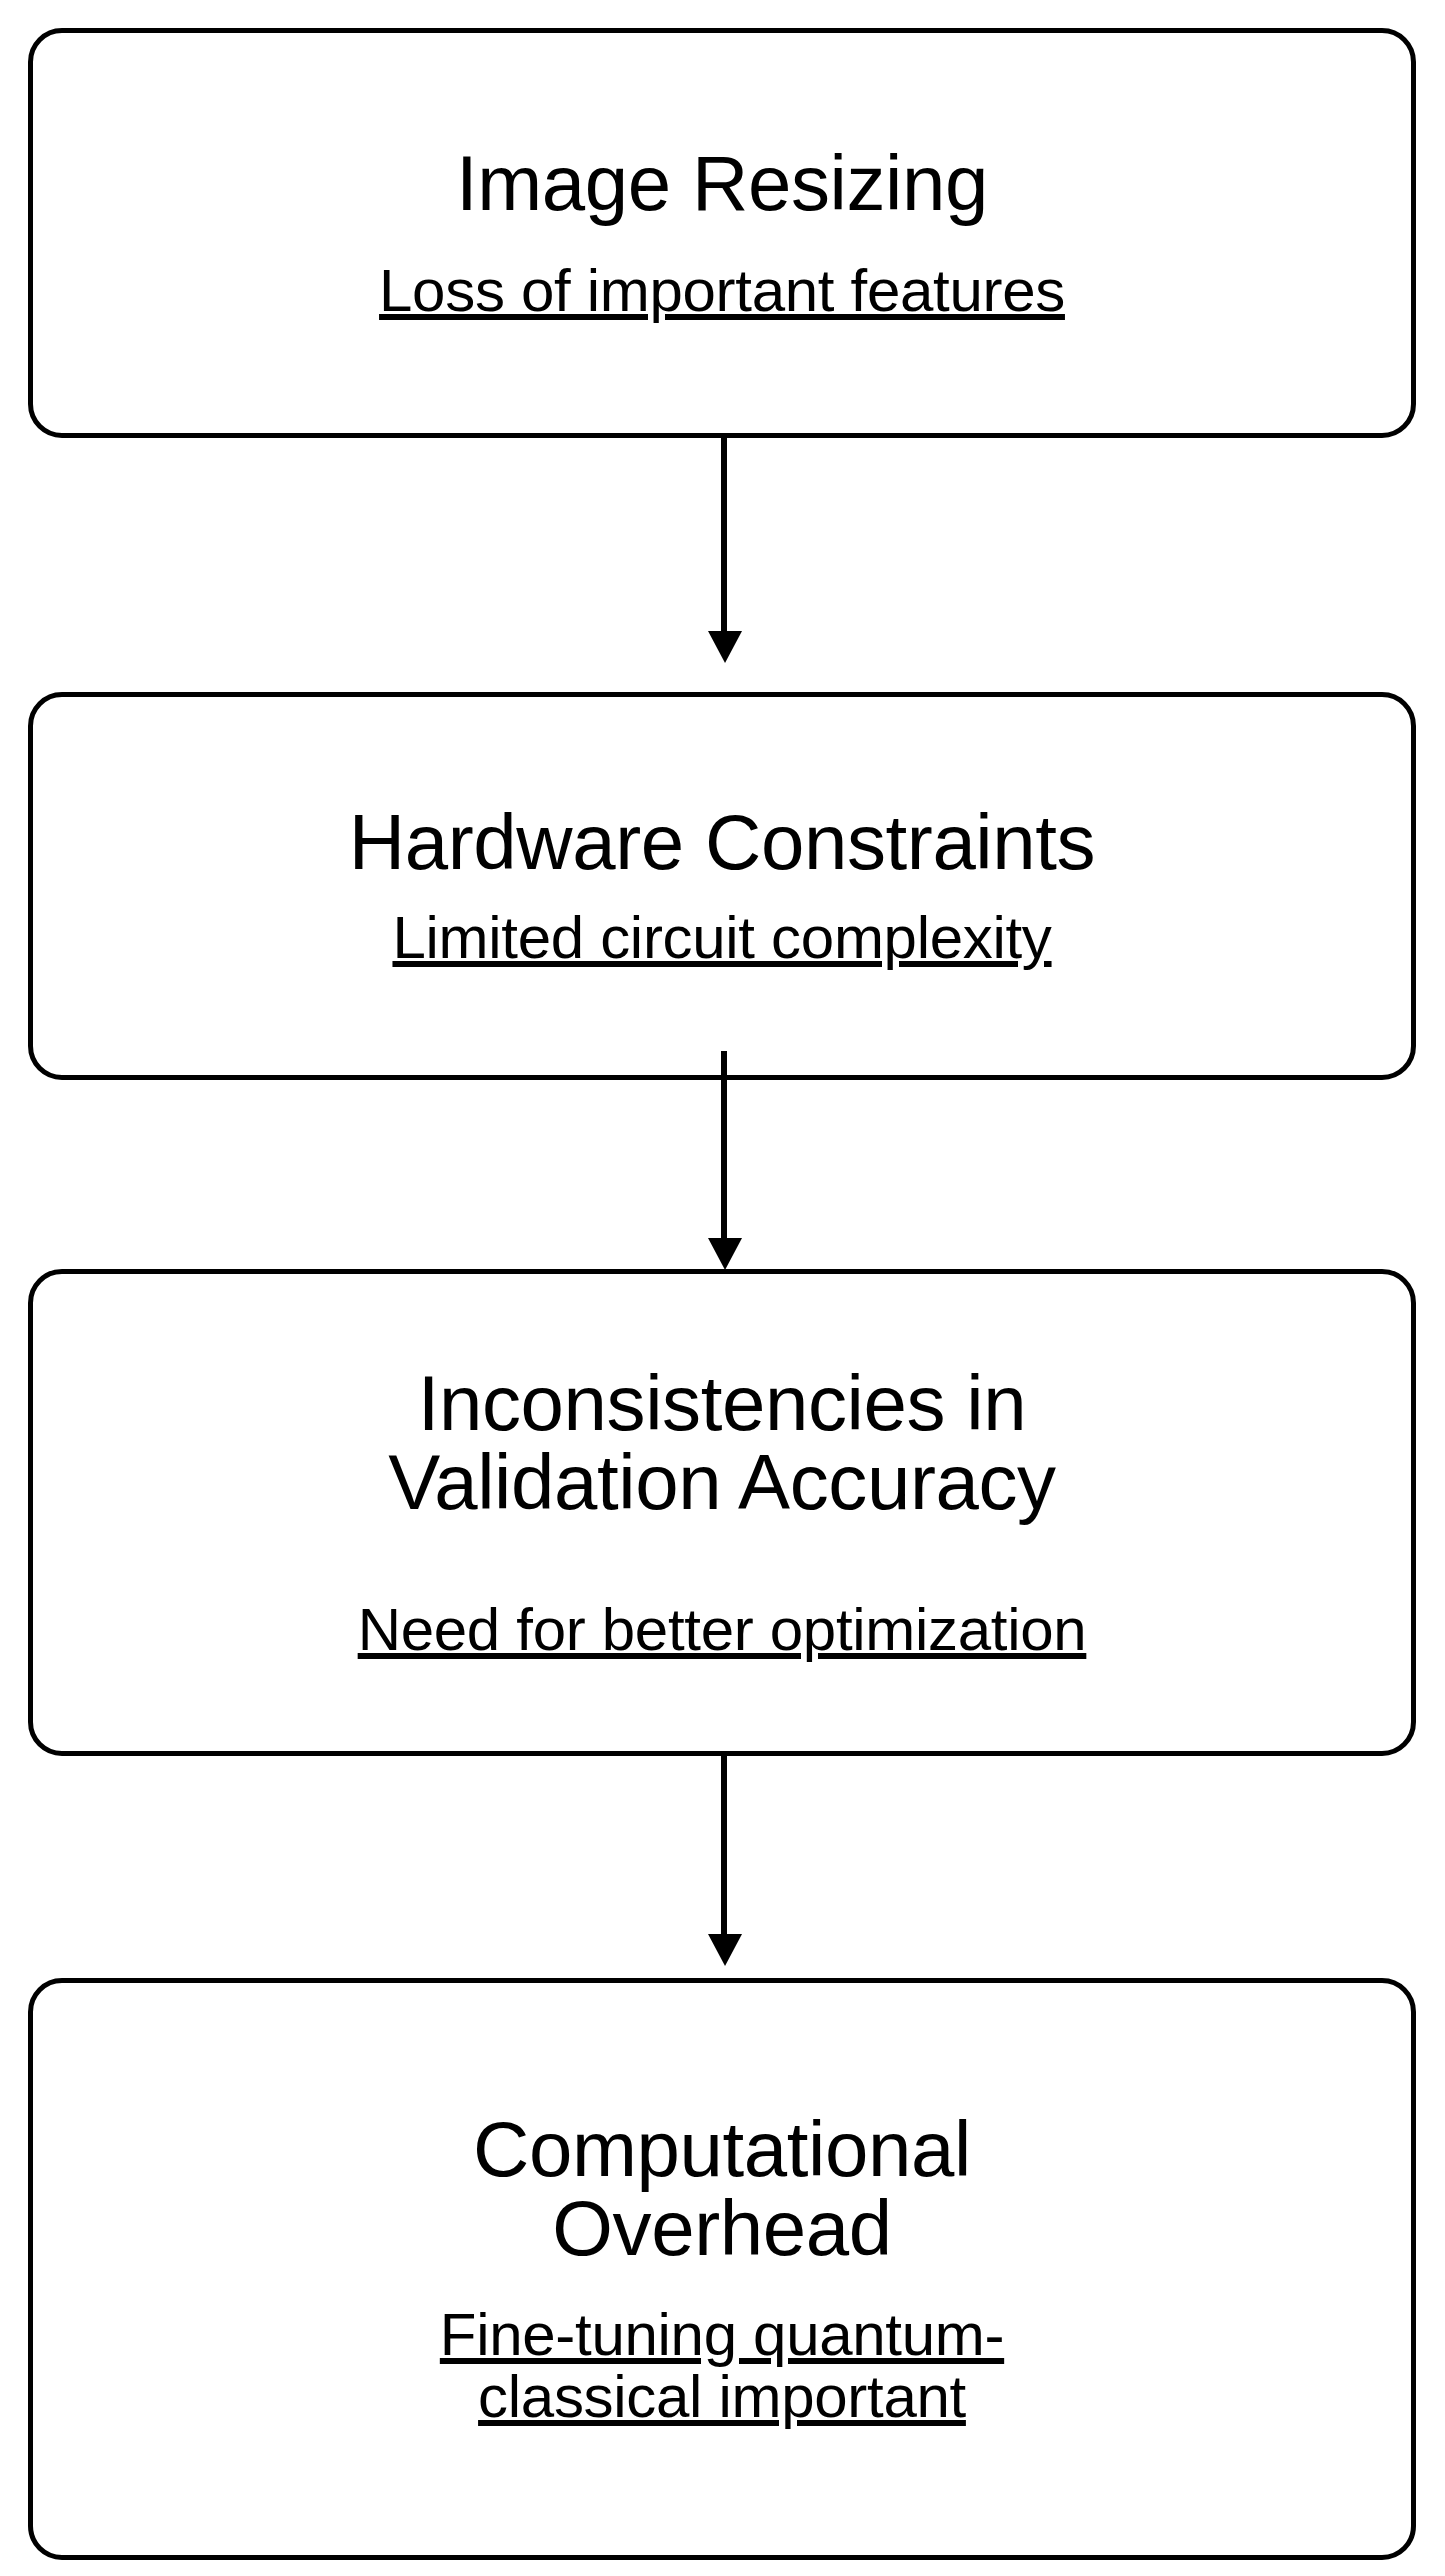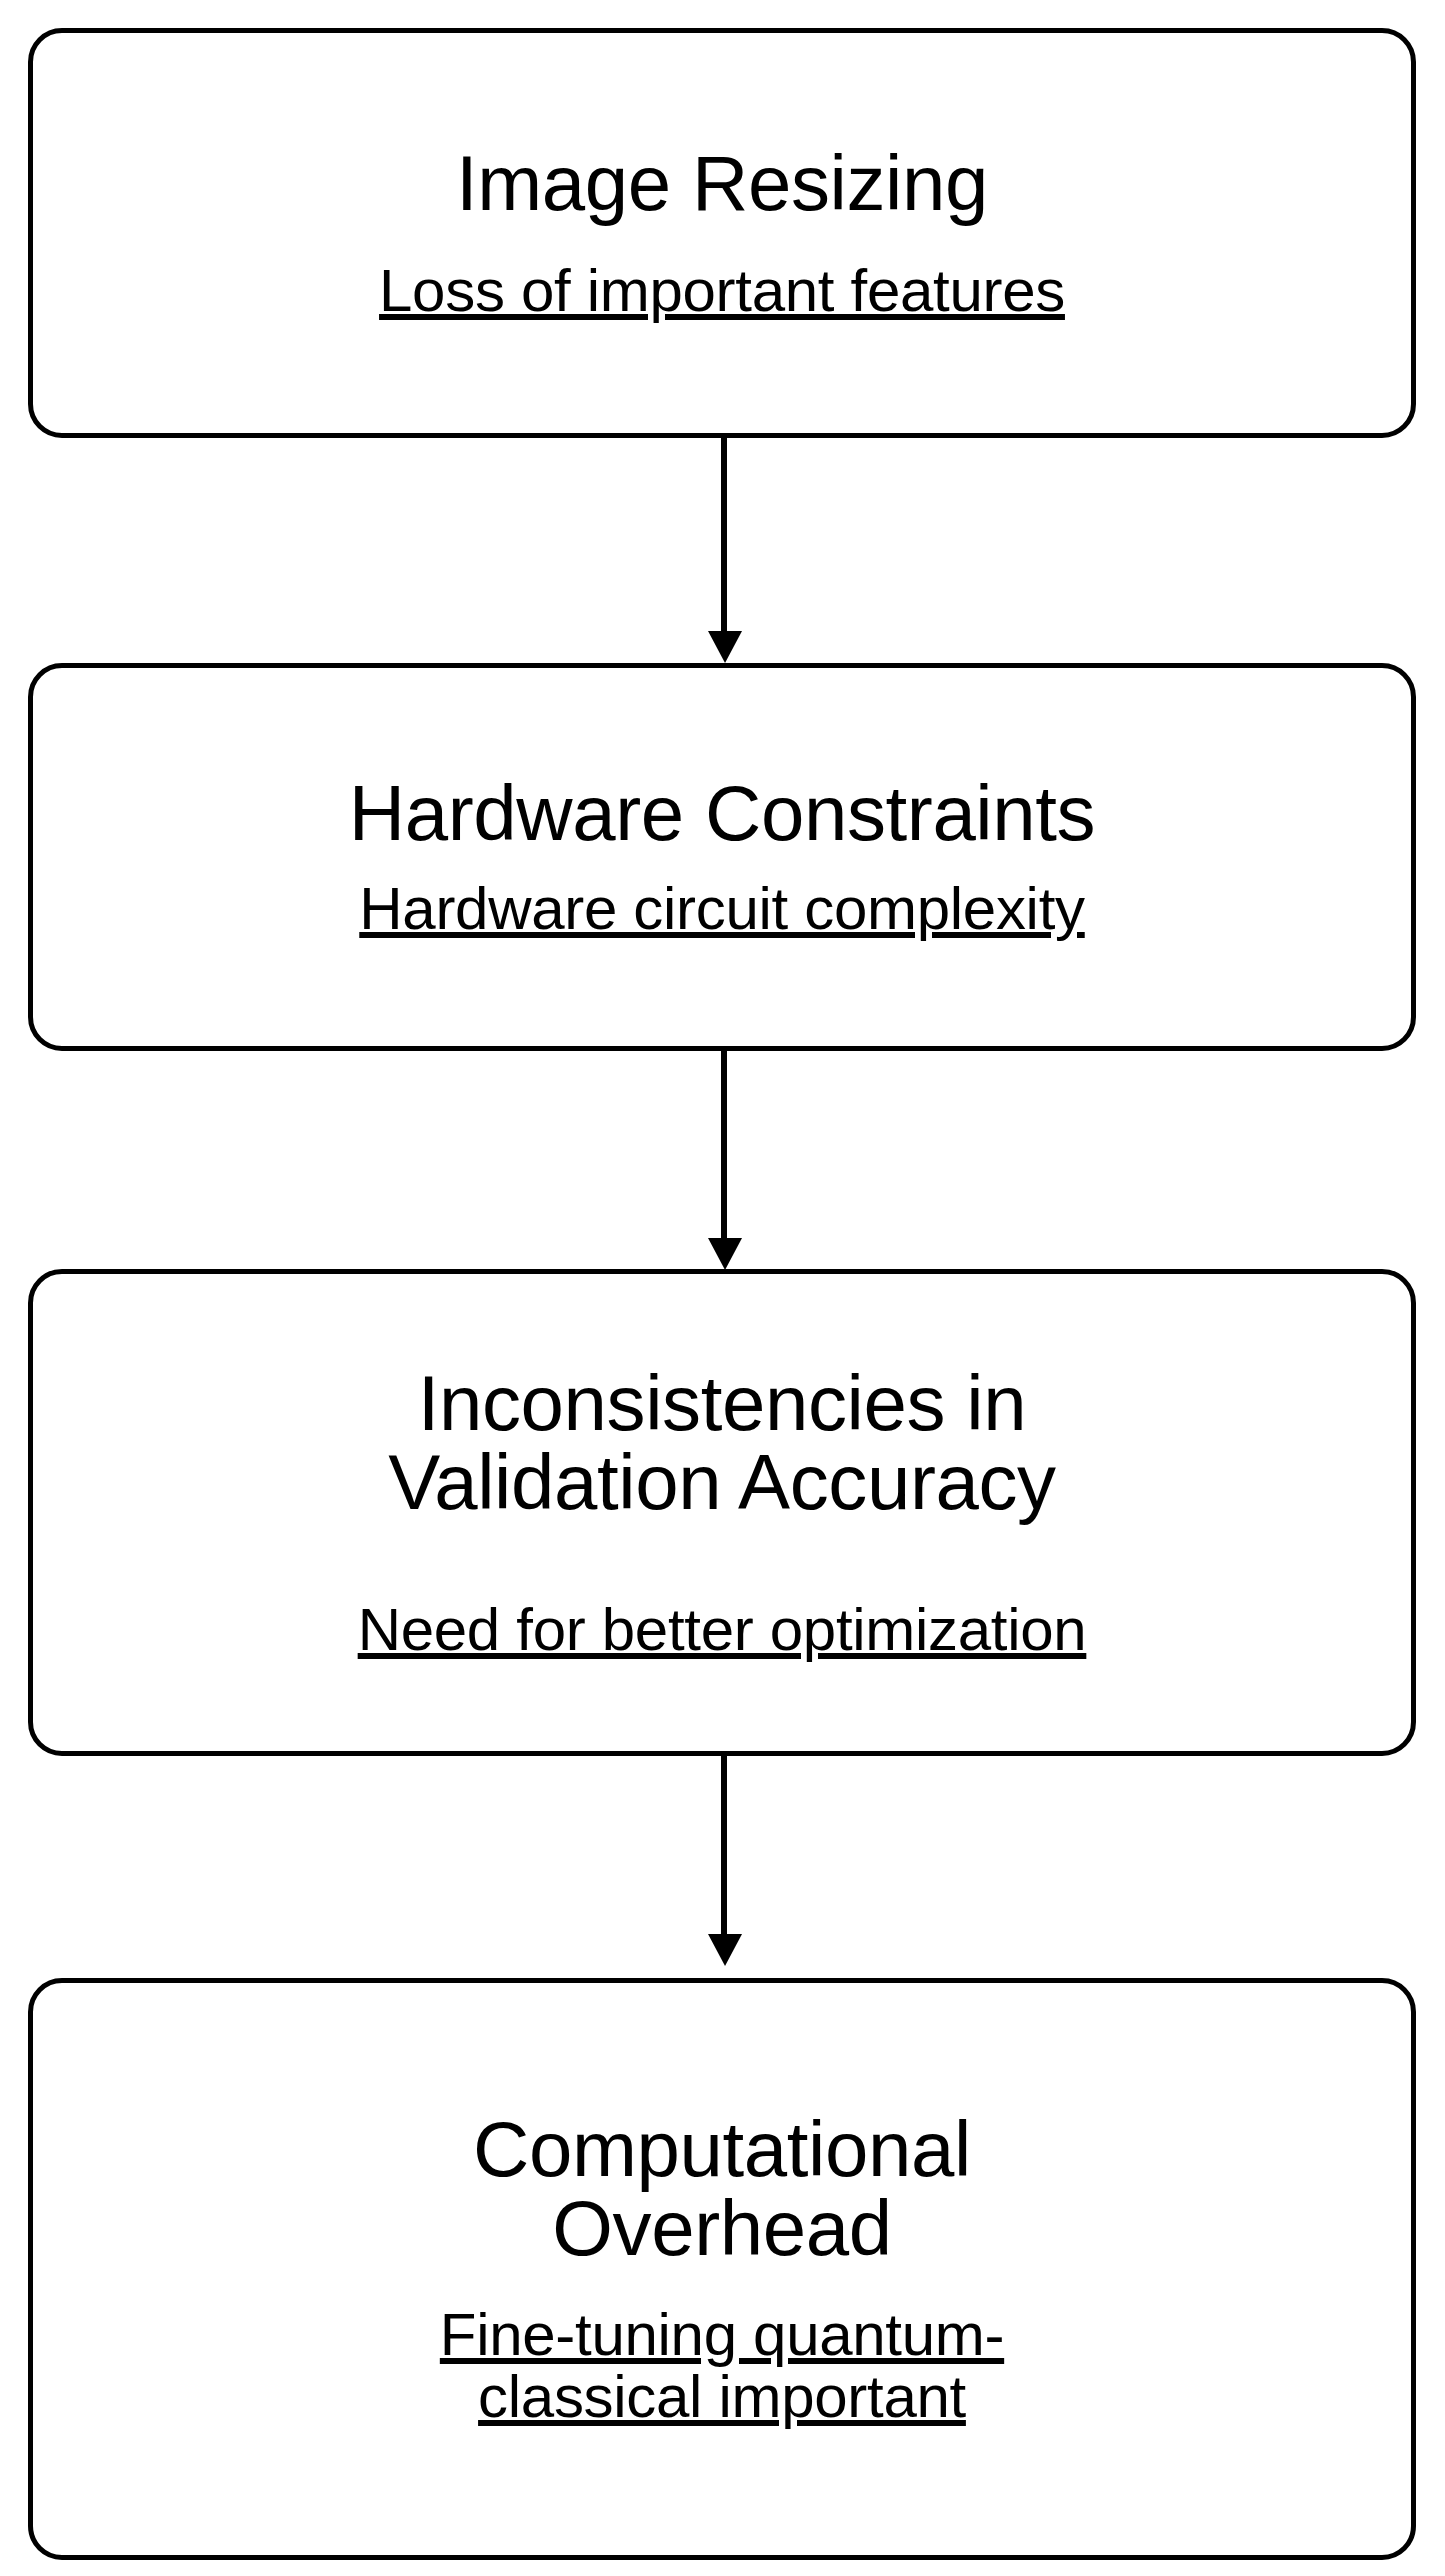--- a/index.html
+++ b/index.html
@@ -53,21 +53,21 @@
     line-height: 1.04;
     font-weight: 400;
     letter-spacing: -0.3px;
     color: #000000;
     white-space: pre-line;
     text-decoration: underline;
   }
 
   
   #node-0 { top: 28px;   height: 410px; }
-  #node-1 { top: 663px;  height: 388px; }
+  #node-1 { top: 692px;  height: 388px; }
   #node-2 { top: 1269px; height: 487px; gap: 46px; }
   #node-3 { top: 1978px; height: 582px; }
 
   #node-0 .node-title    { margin-bottom: 37px; }
   #node-1 .node-title    { margin-bottom: 25px; }
   #node-2 .node-title    { margin-bottom: 30px; }
   #node-3 .node-title    { margin-bottom: 35px; }
 
   
   .arrow {
@@ -112,21 +112,21 @@
     <div class="node-subtitle">Loss of important features</div>
   </div>
 
   <div class="arrow" id="arrow-0">
     <div class="shaft"></div>
     <div class="head"></div>
   </div>
 
   <div class="node" id="node-1">
     <div class="node-title">Hardware Constraints</div>
-    <div class="node-subtitle">Hardware circuit complexity</div>
+    <div class="node-subtitle">Limited circuit complexity</div>
   </div>
 
   <div class="arrow" id="arrow-1">
     <div class="shaft"></div>
     <div class="head"></div>
   </div>
 
   <div class="node" id="node-2">
     <div class="node-title">Inconsistencies in
 Validation Accuracy</div>

